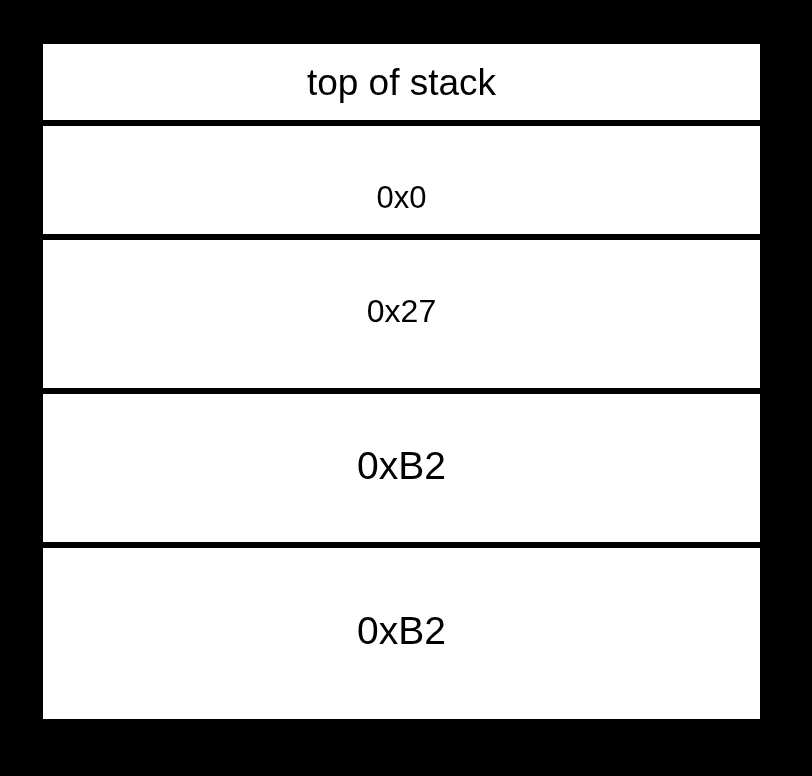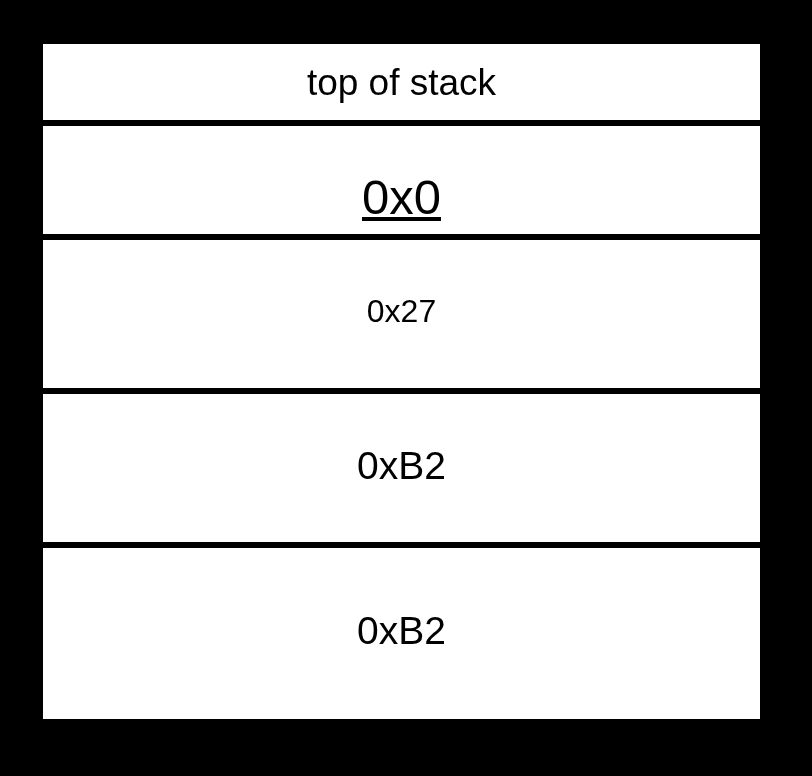--- a/index.html
+++ b/index.html
@@ -51,21 +51,21 @@
     white-space: nowrap;
     letter-spacing: 0px;
   }
 
   
   .row-0 { flex: 0 0 76px; }
   .row-0 .cell-label { font-size: 37px; }
 
   
   .row-1 { flex: 0 0 114px; align-items: center; }
-  .row-1 .cell-label { font-size: 49px; position: relative; top: 17px; text-decoration: underline; }
+  .row-1 .cell-label { font-size: 31px; position: relative; top: 17px; }
 
   
   .row-2 { flex: 0 0 154px; }
   .row-2 .cell-label { font-size: 32px; position: relative; top: -3px; }
 
   .row-3 { flex: 0 0 154px; }
   .row-3 .cell-label { font-size: 39px; position: relative; top: -3px; }
 
   
   .row-4 { flex: 1 1 auto; }

